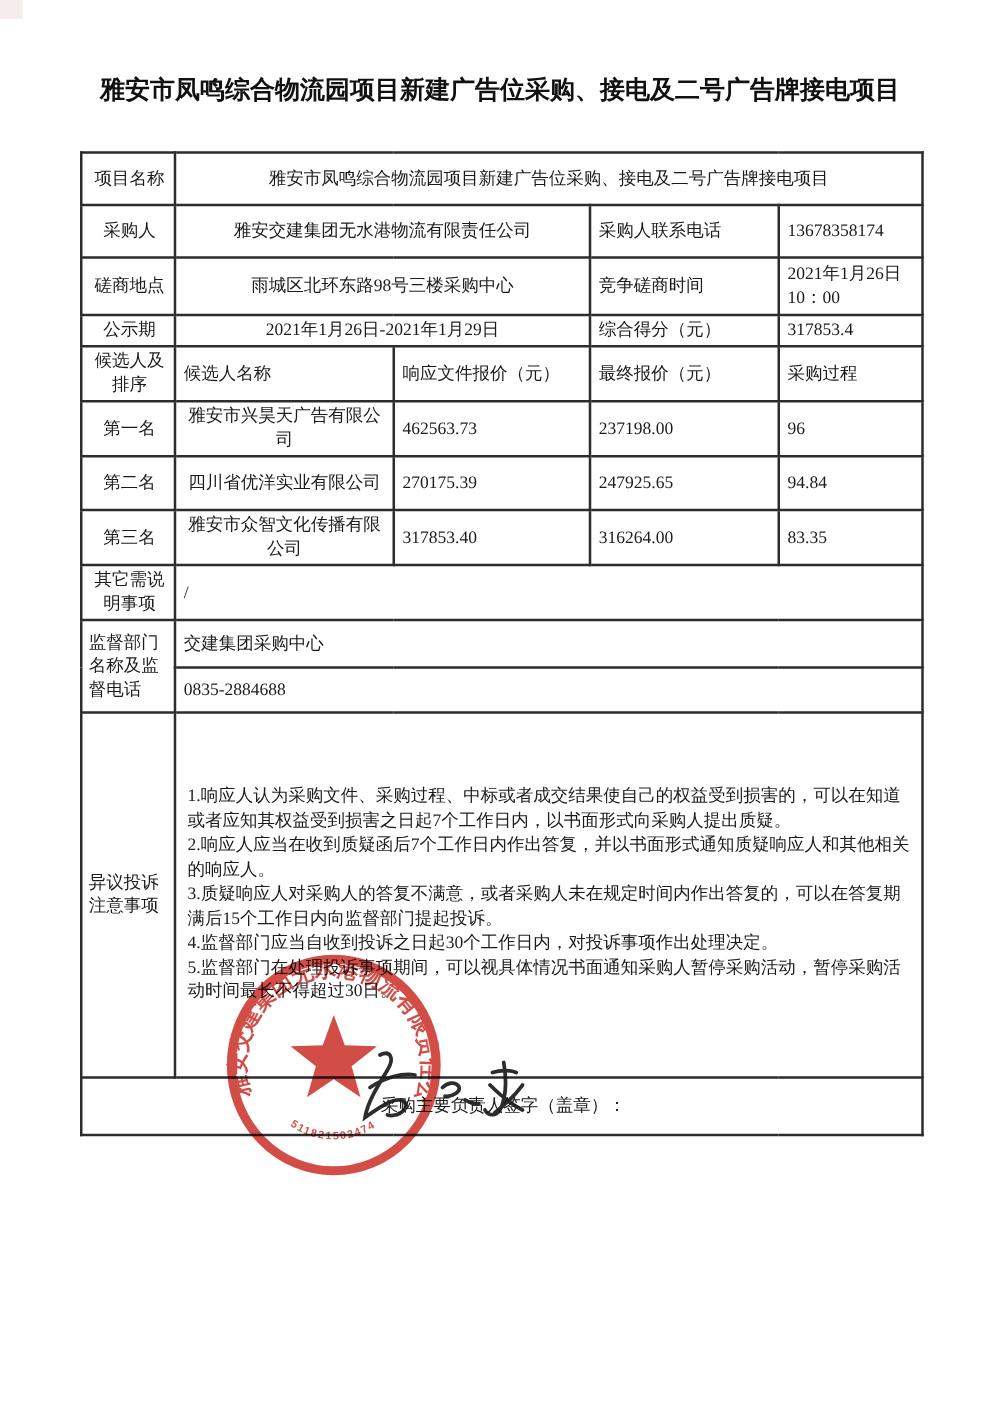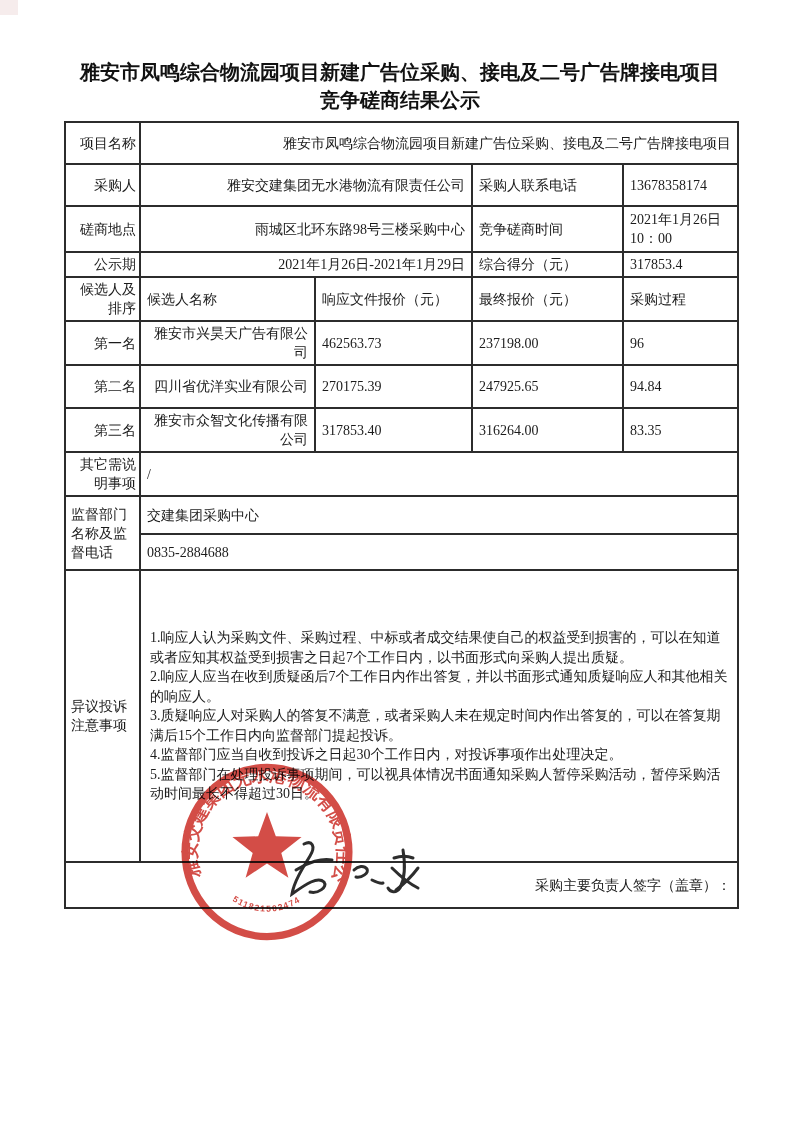--- a/index.html
+++ b/index.html
@@ -16,42 +16,41 @@
   }
   table.main{
     position:absolute;left:64px;top:121px;width:673px;
     border-collapse:collapse;table-layout:fixed;
   }
   td{
     border:2px solid #2c2c2c;padding:2px 6px;font-size:14px;
     vertical-align:middle;word-break:break-all;line-height:19px;
   }
   td.c{text-align:left;}
-  td.l{text-align:right;}
+  td.l{text-align:center;}
   td.lbl{padding-left:5px;padding-right:3px;}
   td.objection-body{padding:6px 9px;vertical-align:middle;margin-top:45px;}
   .obj-item{font-size:14px;line-height:19.5px;text-align:left;}
   .sig-row td{font-size:14px;padding-left:8px;}
   .stamp{
     position:absolute;left:176px;top:758px;width:182px;height:188px;
     opacity:0.88;mix-blend-mode:multiply;pointer-events:none;
   }
   .signature{
     position:absolute;left:282px;top:832px;width:160px;height:75px;
     pointer-events:none;
   }
 </style>
 </head>
 <body>
 
 <div class="scan-artifact"></div>
 
 <div class="doc-title">
   <div>雅安市凤鸣综合物流园项目新建广告位采购、接电及二号广告牌接电项目</div>
-  <div>竞争磋商结果公示</div>
 </div>
 
 <table class="main">
   <colgroup>
     <col style="width:75px">
       <col style="width:175px">
       <col style="width:157px">
       <col style="width:151px">
       <col style="width:115px">
   </colgroup>

